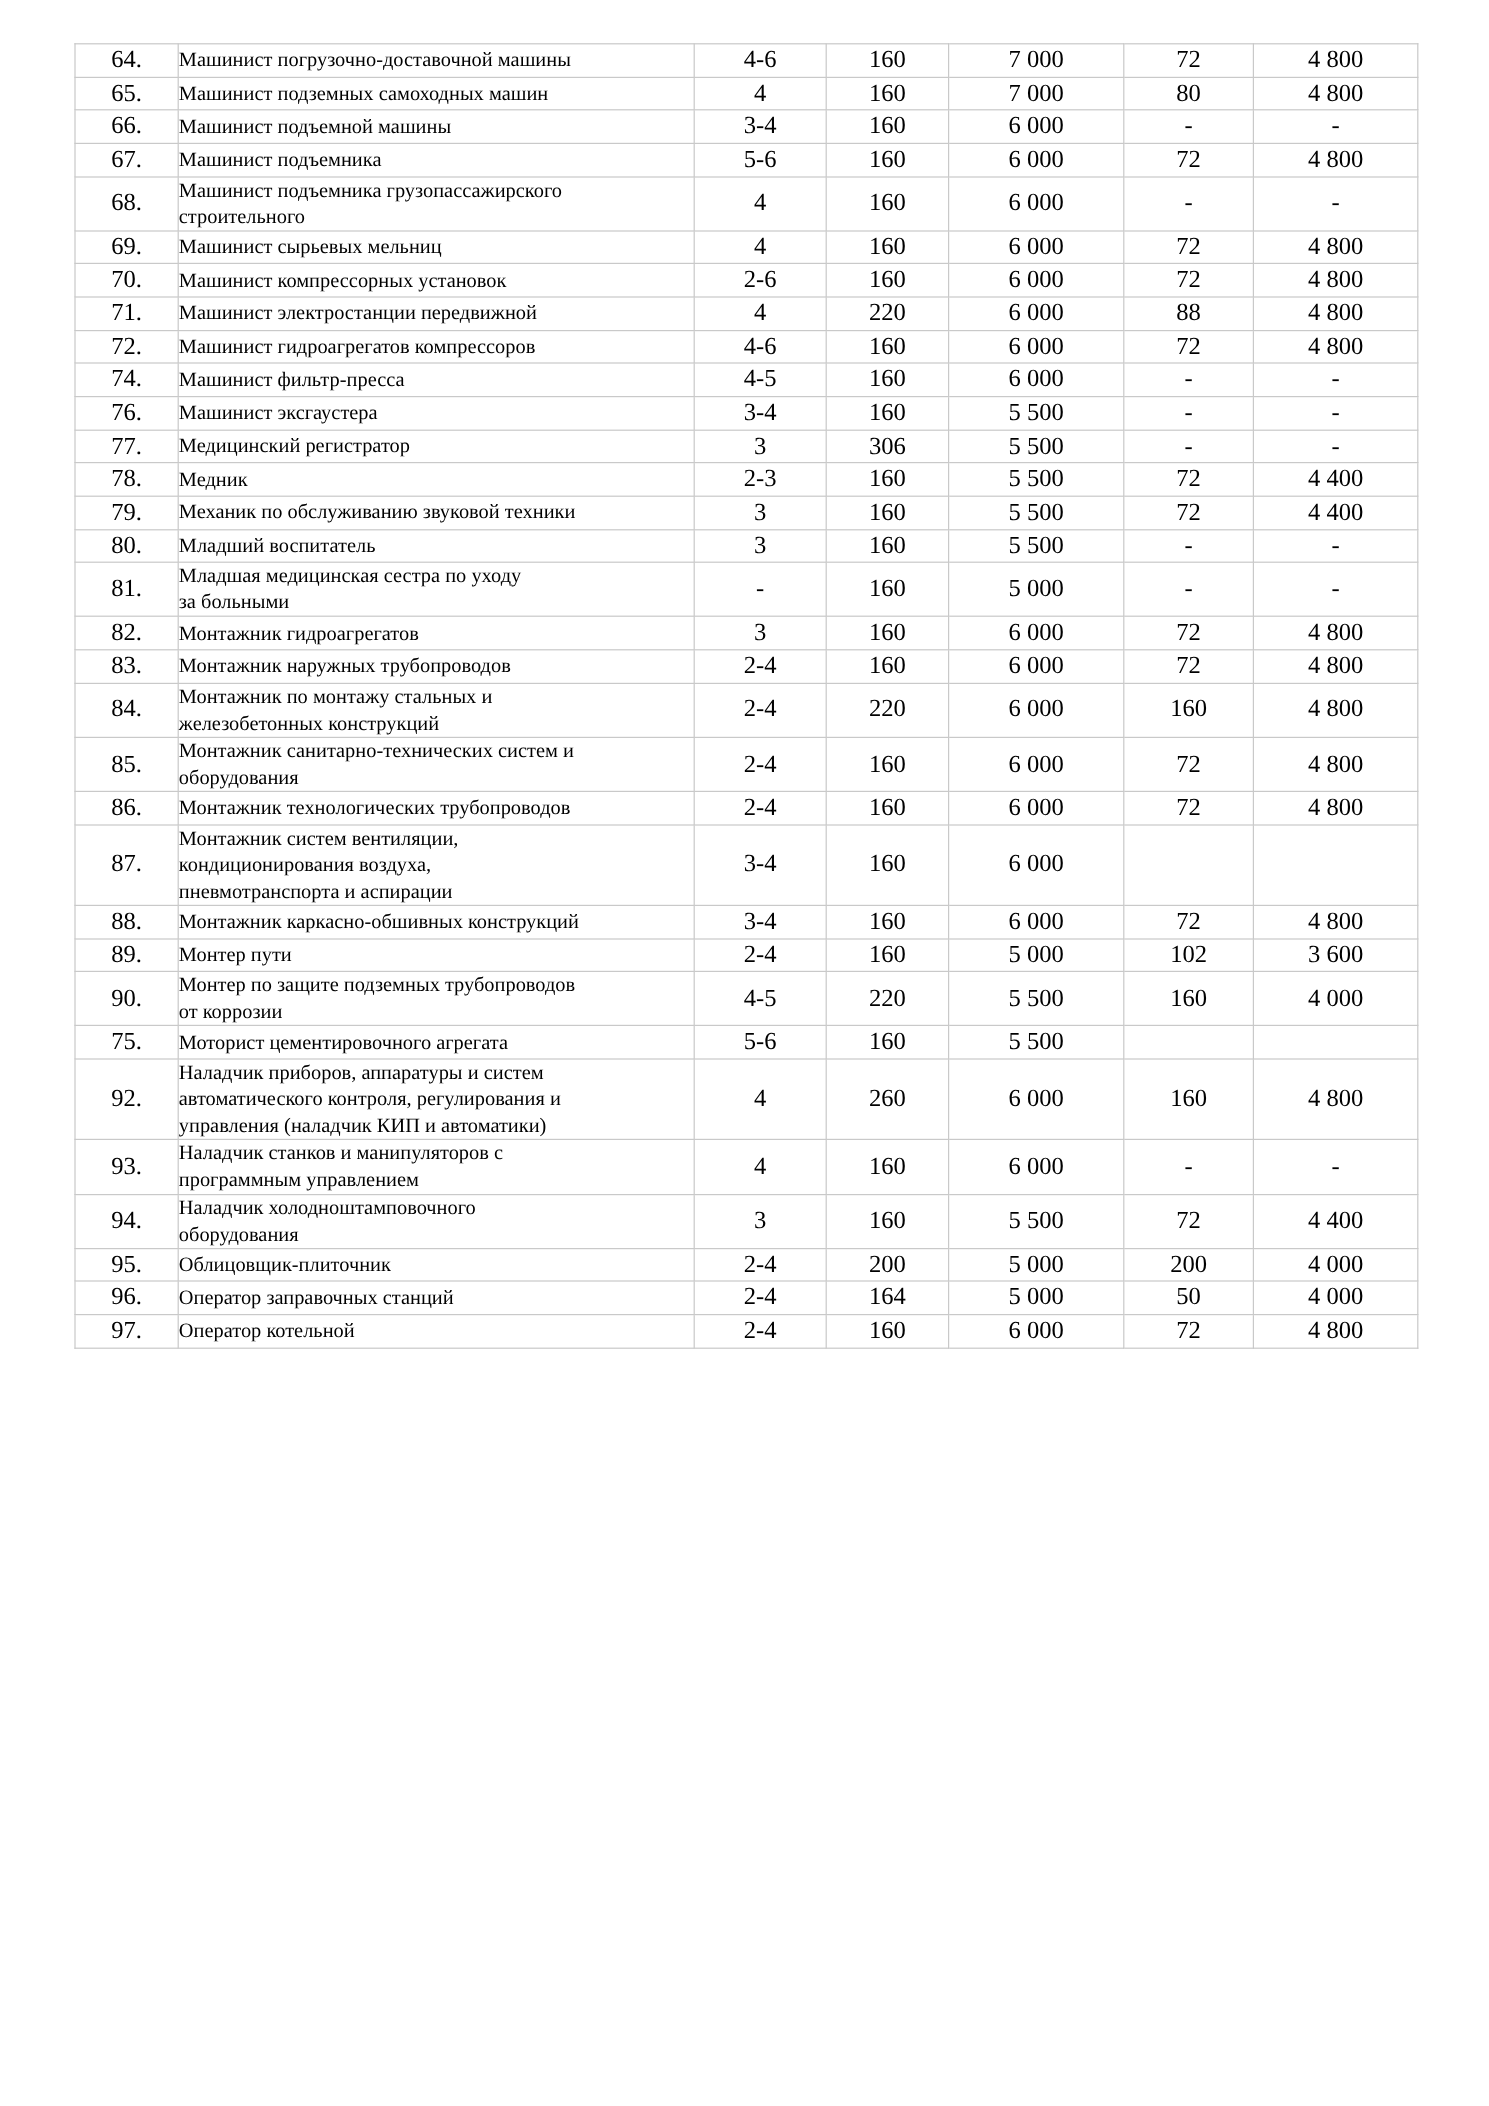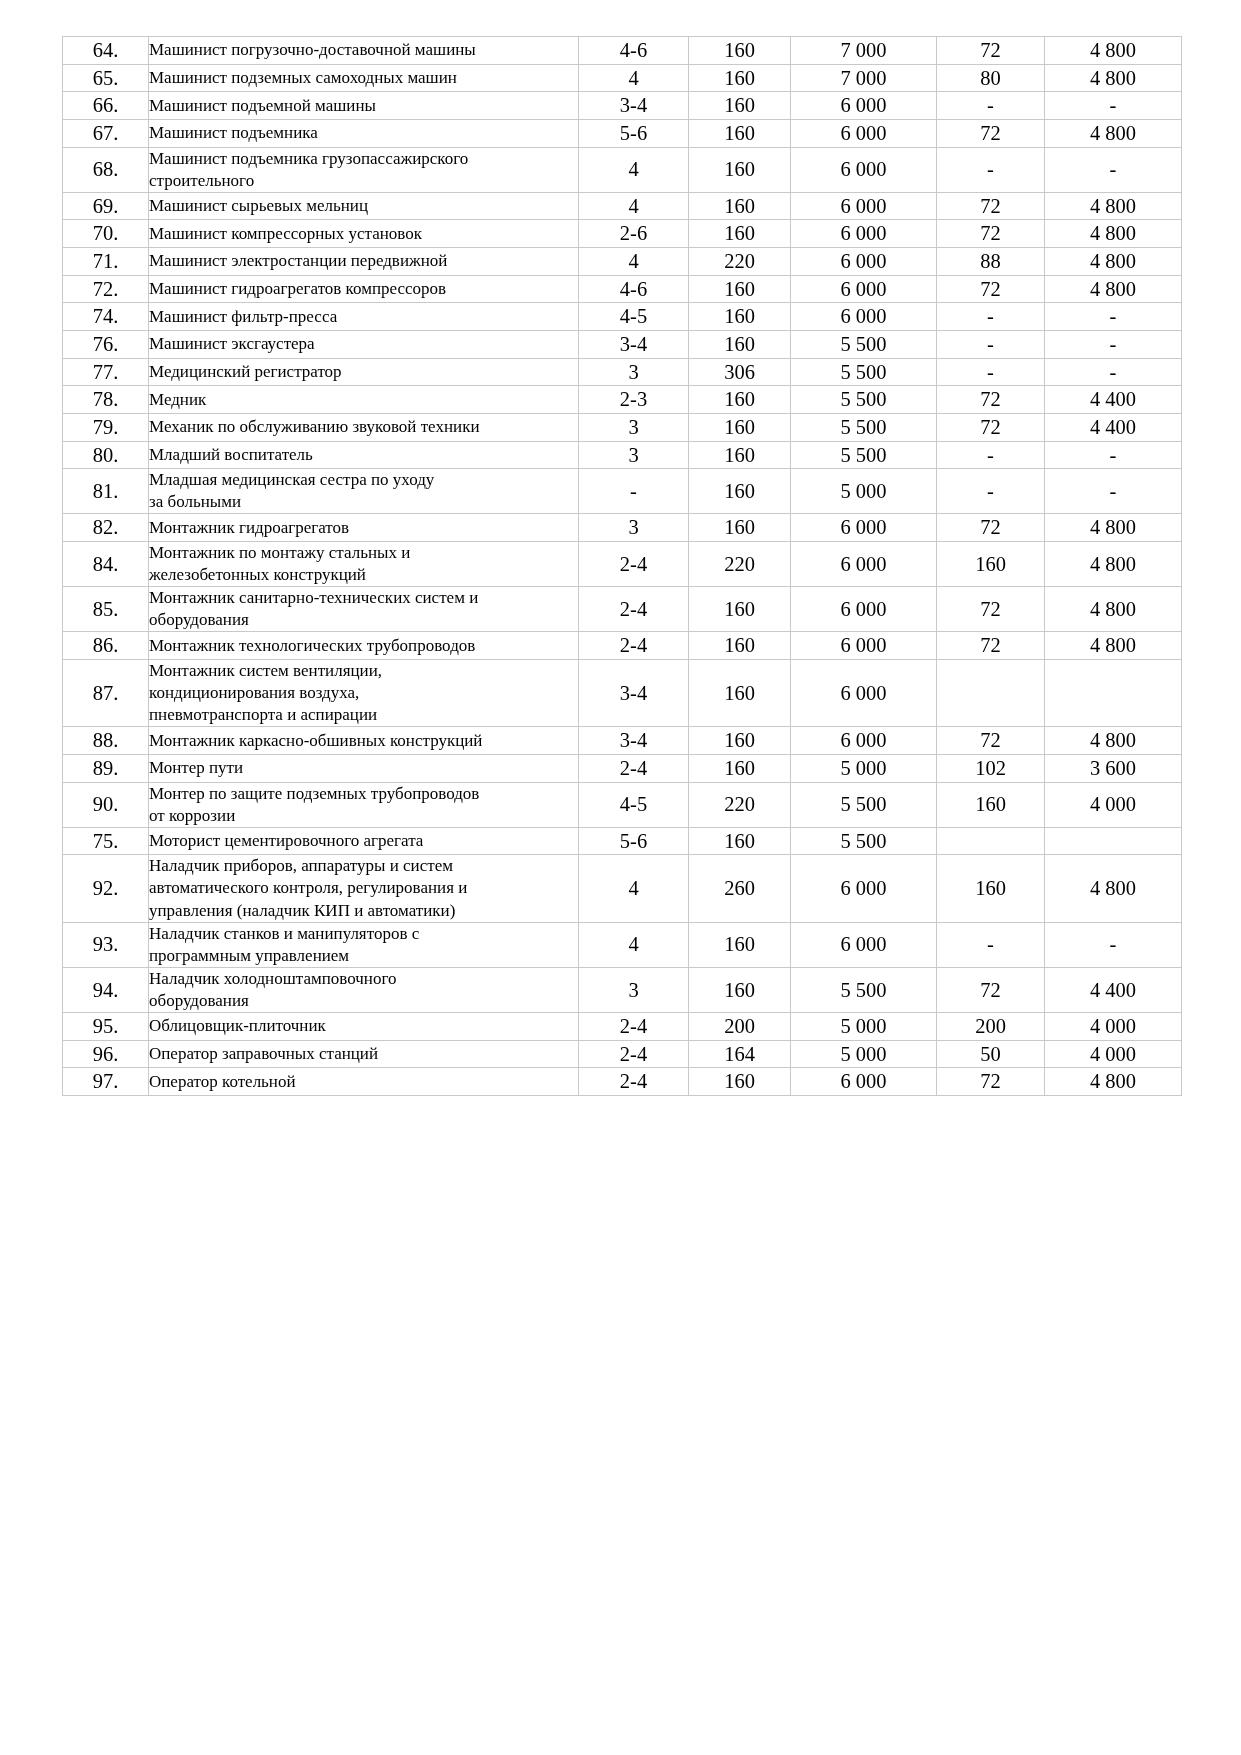--- a/index.html
+++ b/index.html
@@ -259,20 +259,31 @@
           <td class="cell-name">
             <span class="nm-line">Монтажник гидроагрегатов</span>
           </td>
           <td class="cell-c">3</td>
           <td class="cell-c">160</td>
           <td class="cell-c">6 000</td>
           <td class="cell-c">72</td>
           <td class="cell-c">4 800</td>
         </tr>
         <tr>
+          <td class="cell-num">83.</td>
+          <td class="cell-name">
+            <span class="nm-line">Монтажник наружных трубопроводов</span>
+          </td>
+          <td class="cell-c">2-4</td>
+          <td class="cell-c">160</td>
+          <td class="cell-c">6 000</td>
+          <td class="cell-c">72</td>
+          <td class="cell-c">4 800</td>
+        </tr>
+        <tr>
           <td class="cell-num">84.</td>
           <td class="cell-name top">
             <span class="nm-line">Монтажник по монтажу стальных и</span>
             <span class="nm-line">железобетонных конструкций</span>
           </td>
           <td class="cell-c">2-4</td>
           <td class="cell-c">220</td>
           <td class="cell-c">6 000</td>
           <td class="cell-c">160</td>
           <td class="cell-c">4 800</td>

